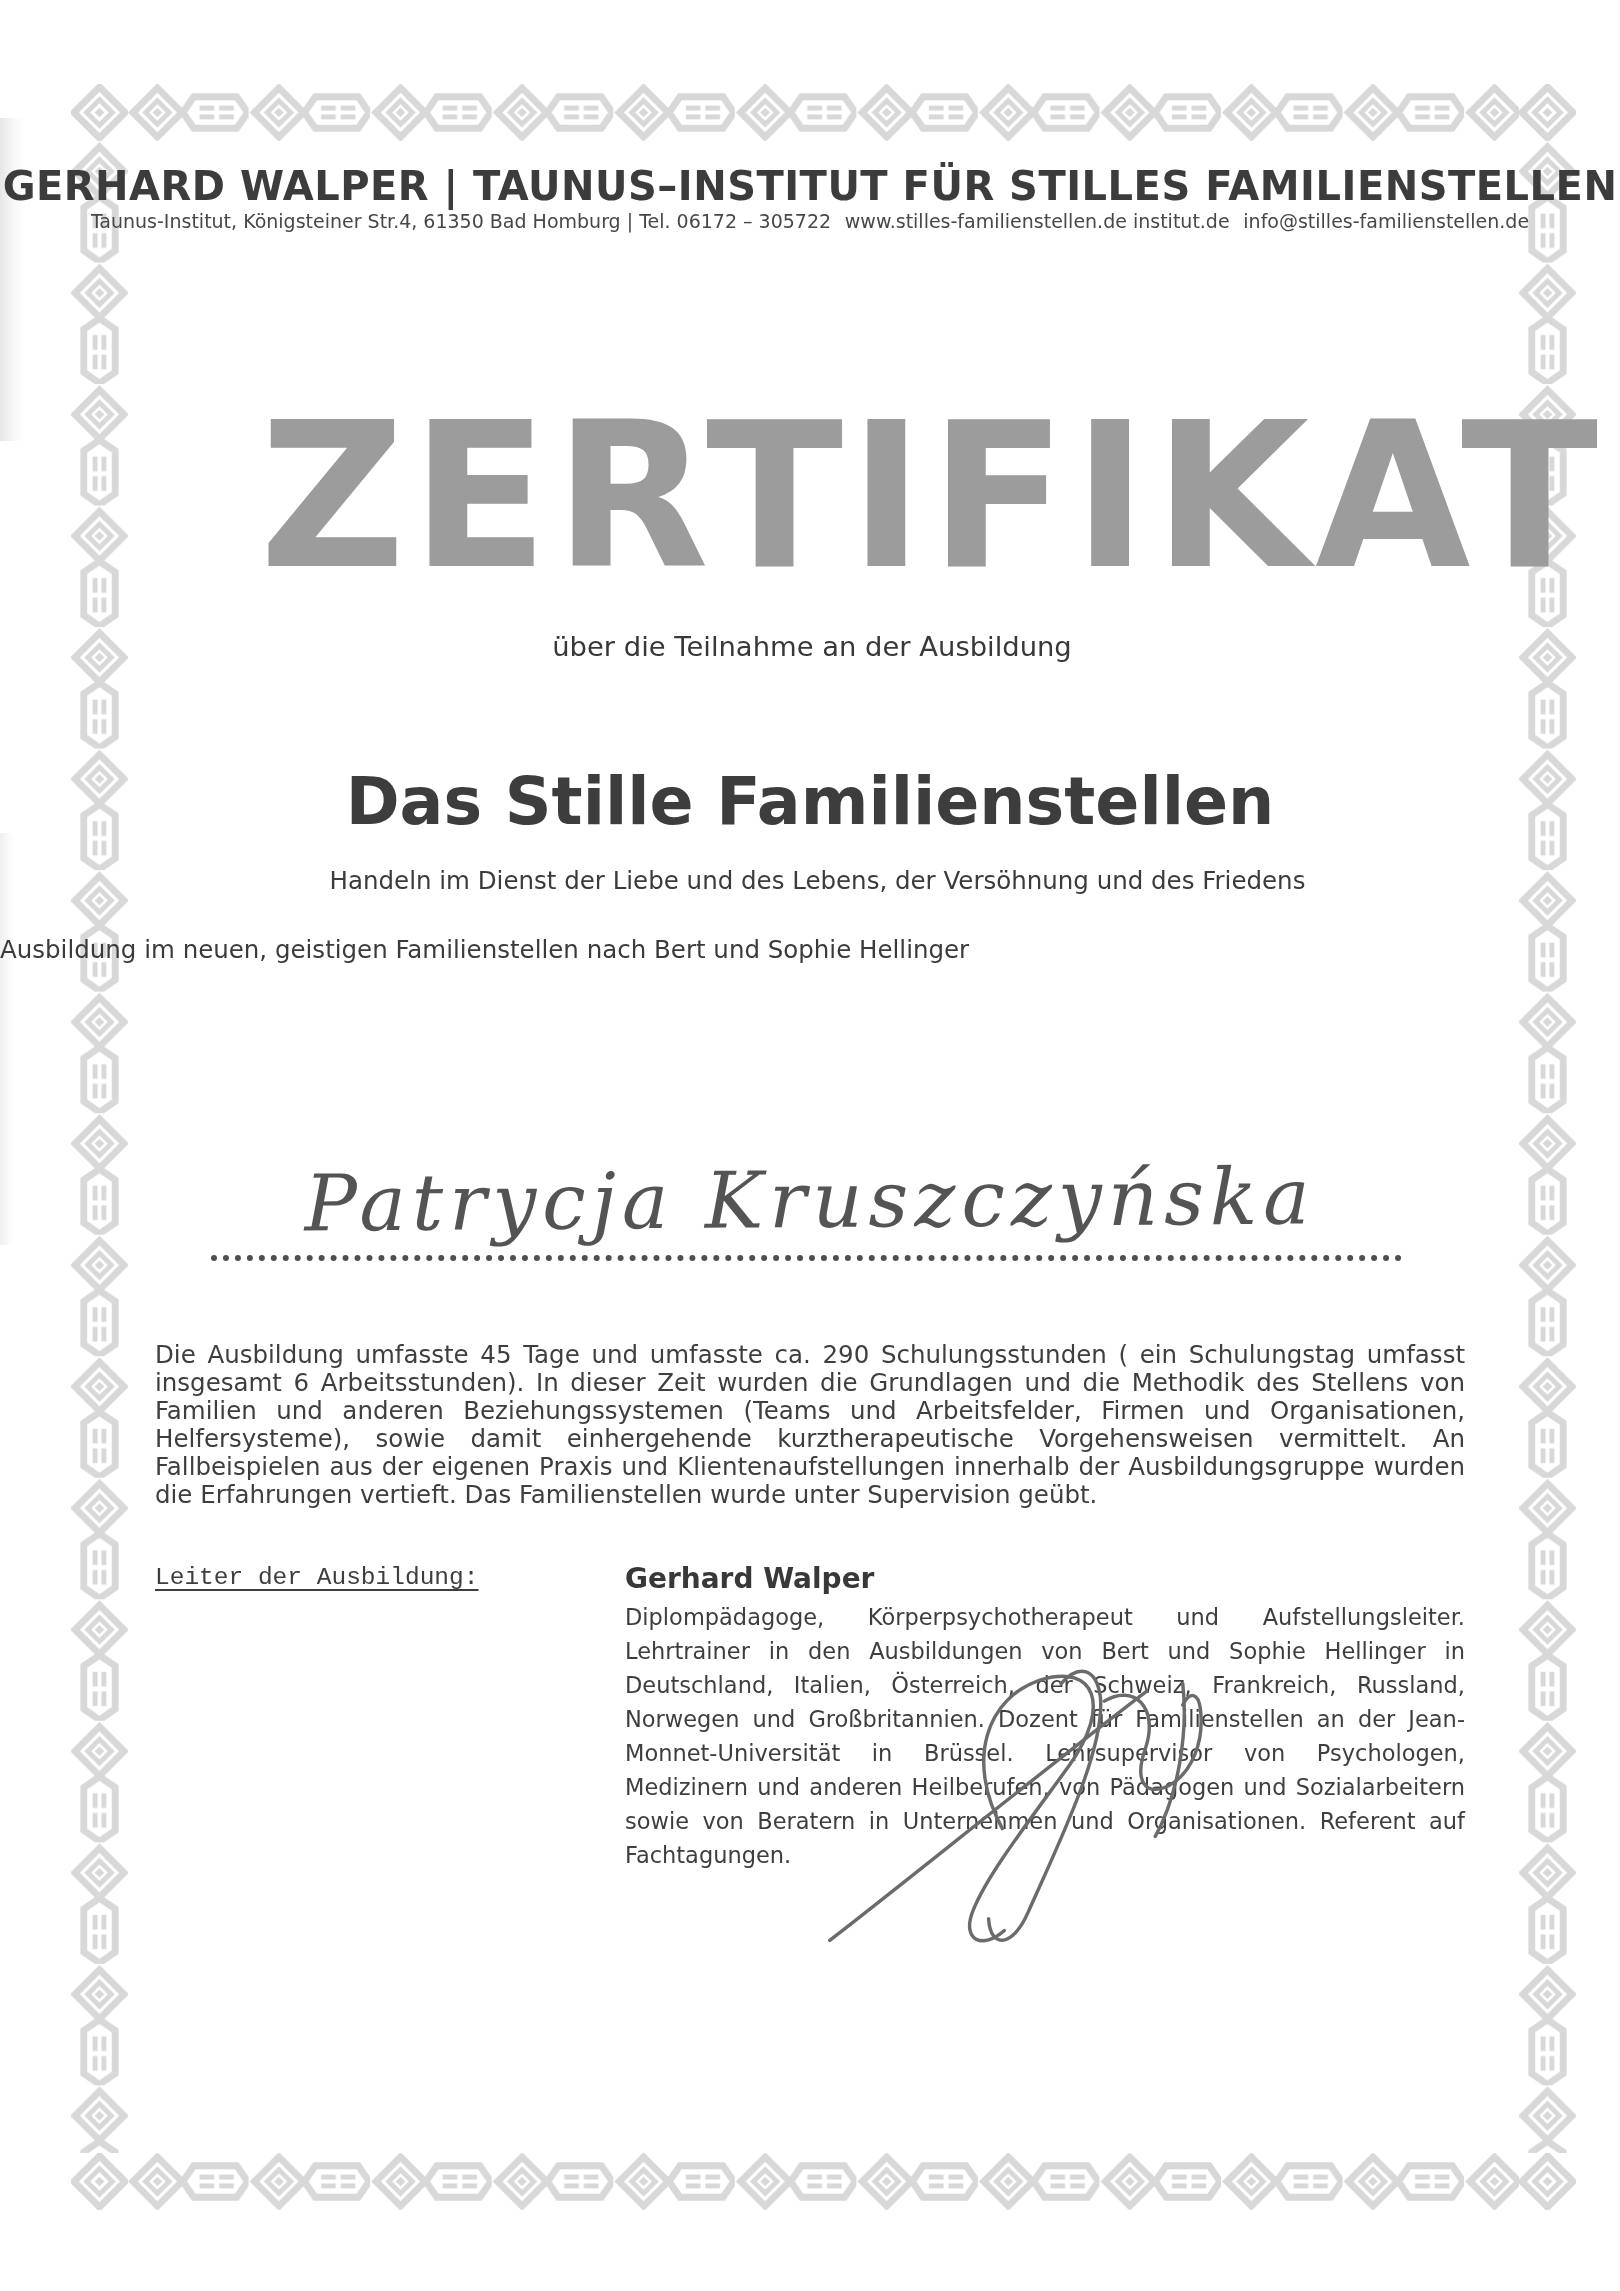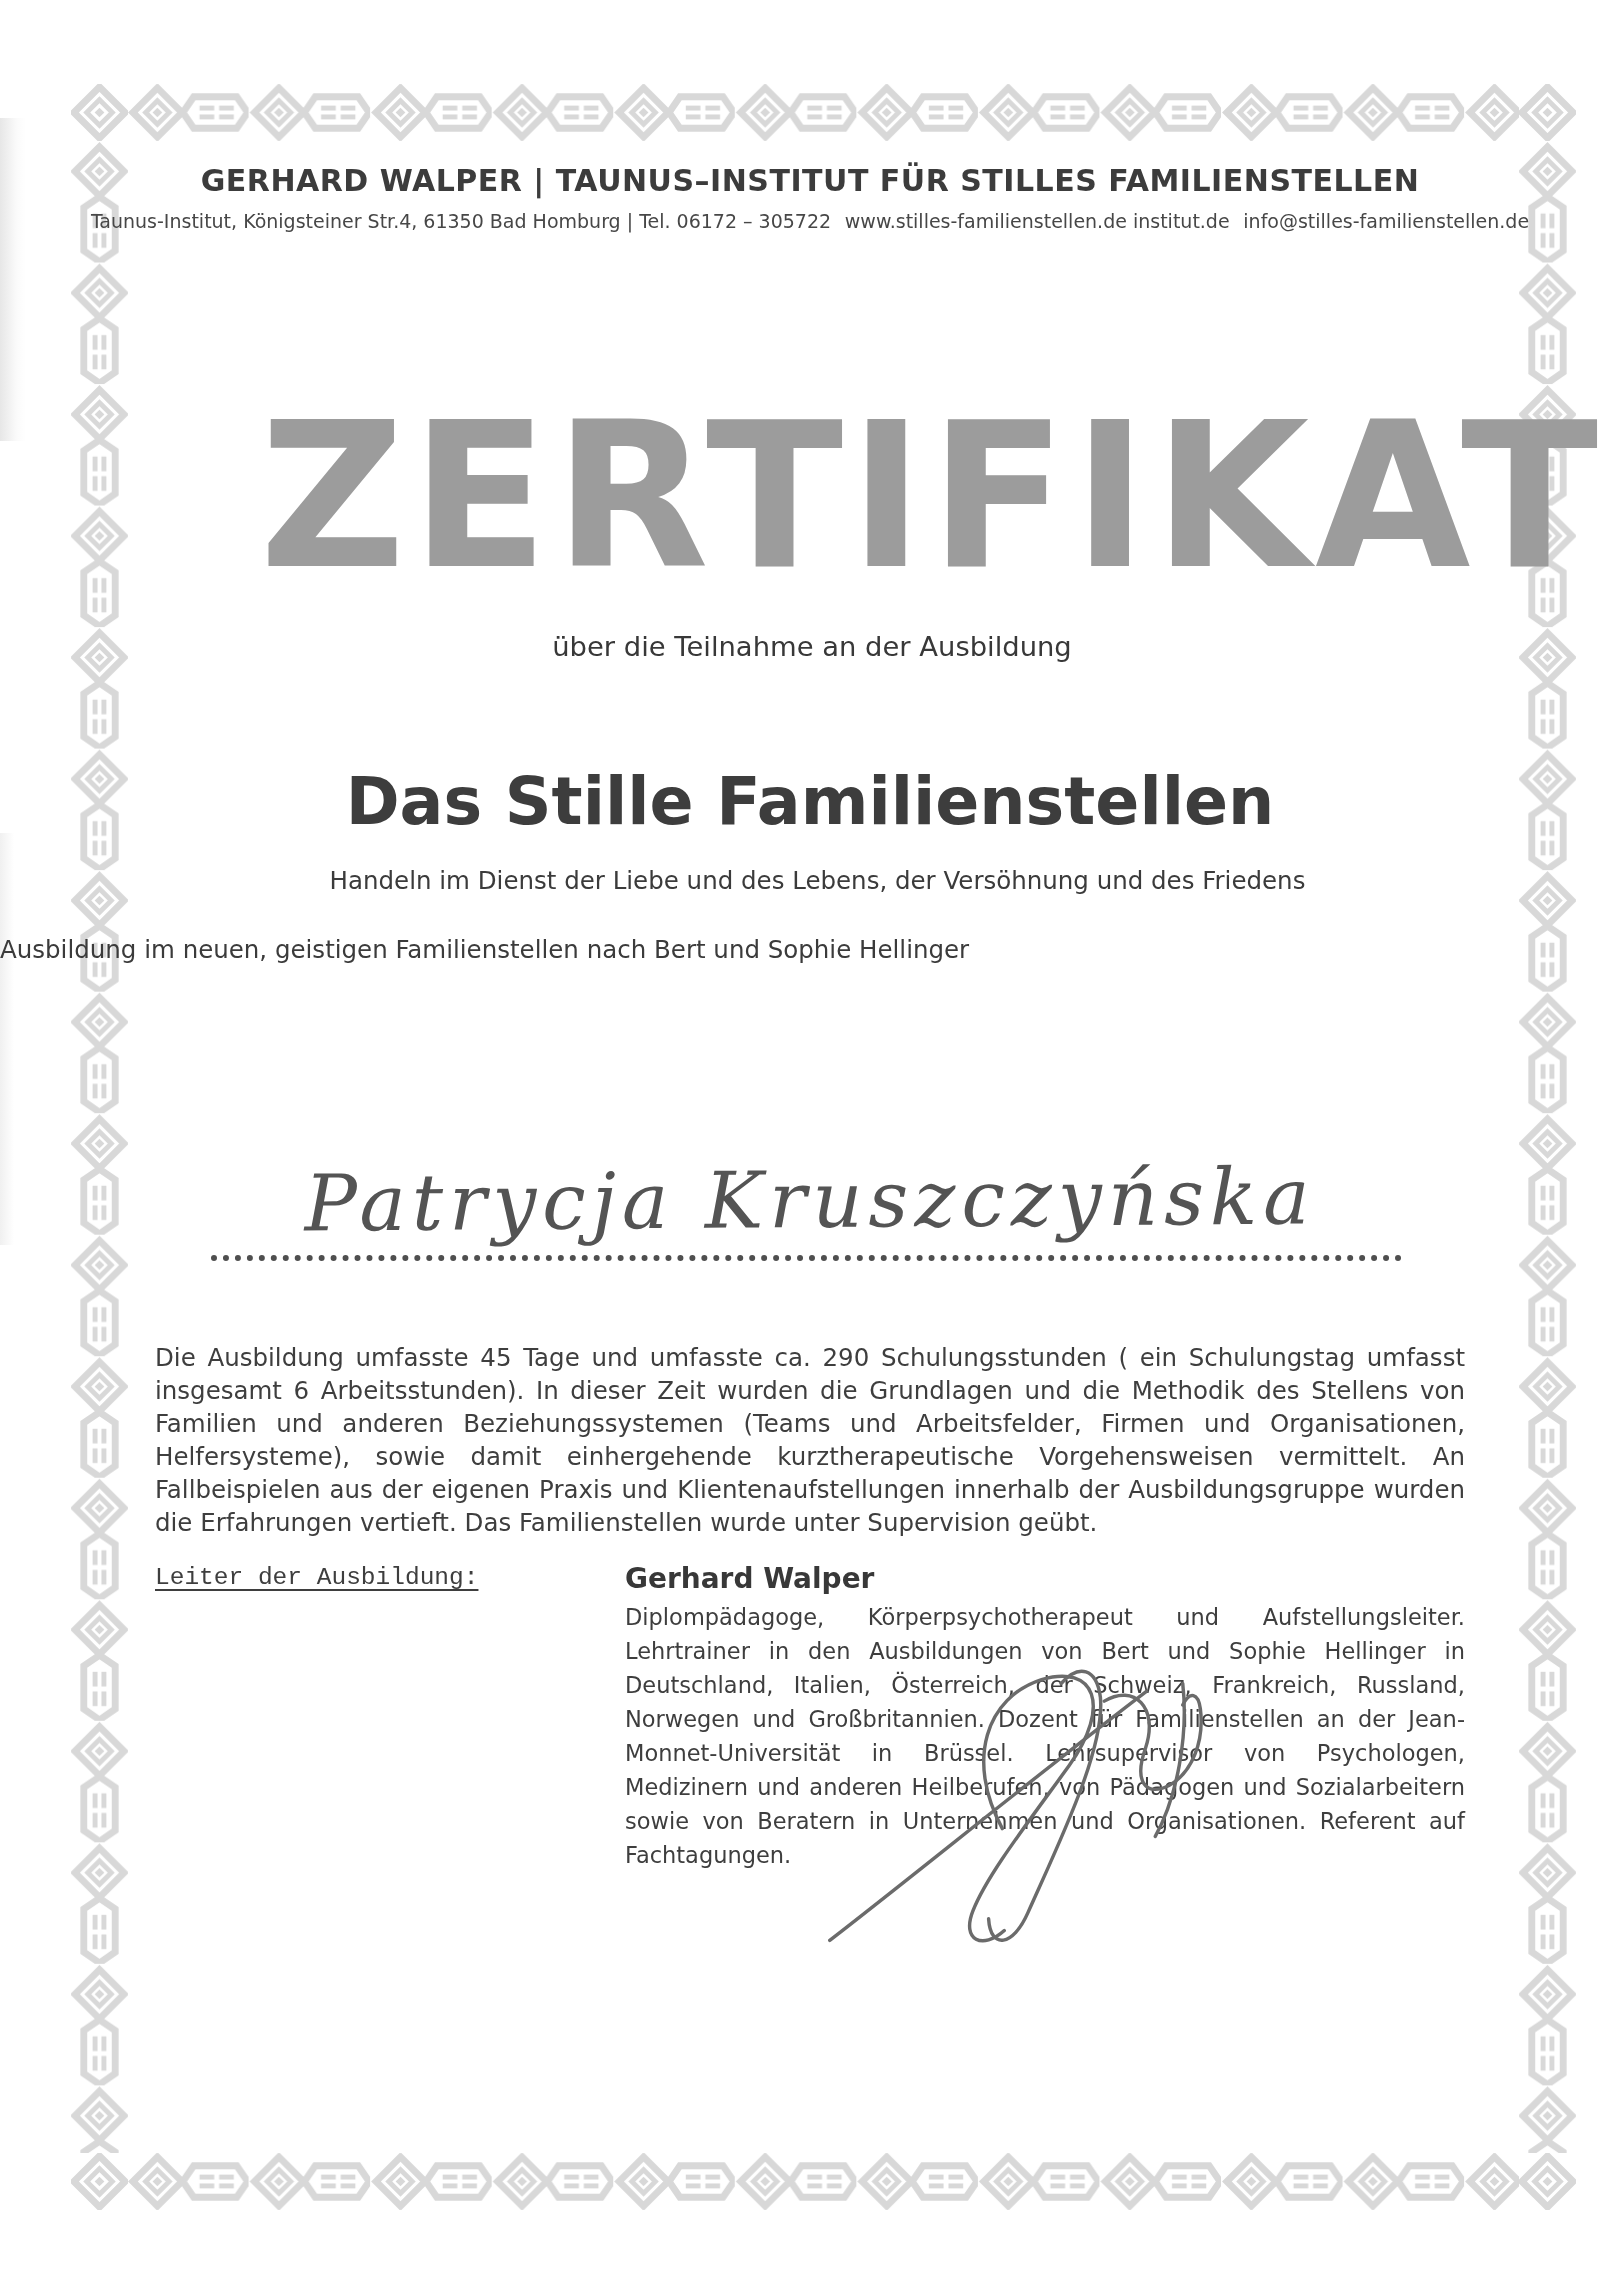--- a/index.html
+++ b/index.html
@@ -19,21 +19,21 @@
     opacity:.7;
   }
   .scan-smudge2{
     left:0;top:833px;width:13.7px;height:412px;
     background:linear-gradient(to right,#e6e6e6,rgba(255,255,255,0));
     opacity:.6;
   }
   
   .lh-title{
     left:0;right:0;top:163px;text-align:center;
-    font-size:30px;font-weight:bold;color:#3c3c3c;letter-spacing:0.5px;
+    font-size:40px;font-weight:bold;color:#3c3c3c;letter-spacing:0.5px;
   }
   .lh-contact{
     left:0;right:0;top:210px;text-align:center;
     font-size:19px;color:#474747;
   }
   .lh-contact .sep{display:inline-block;width:13.7px;}
   
   .zert{
     left:0;right:16px;top:396px;text-align:right;
     font-size:201px;line-height:1;font-weight:bold;
@@ -61,21 +61,21 @@
     font-family:"DejaVu Serif",serif;font-style:italic;
     font-size:78px;color:#545454;letter-spacing:5.9px;
     transform:rotate(-0.4deg);
   }
   .dotline{
     left:211px;top:1247px;width:1191px;height:7.8px;
     border-bottom:6.9px dotted #4f4f4f;
   }
   .bodytext{
     left:155px;top:1341px;width:1310px;
-    font-size:24.5px;line-height:33px;color:#3e3e3e;
+    font-size:24.5px;line-height:28px;color:#3e3e3e;
     text-align:justify;text-align-last:left;
   }
   .leader-label{
     left:155px;top:1564px;font-size:24.5px;color:#3e3e3e;
     text-decoration:underline;text-underline-offset:4.9px;font-family:Liberation Mono, monospace;
   }
   .leader-name{
     left:625px;top:1562px;font-size:28px;font-weight:bold;color:#383838;
   }
   .leader-bio{

